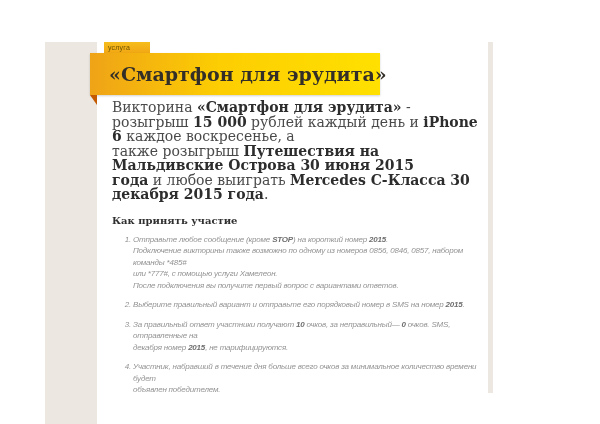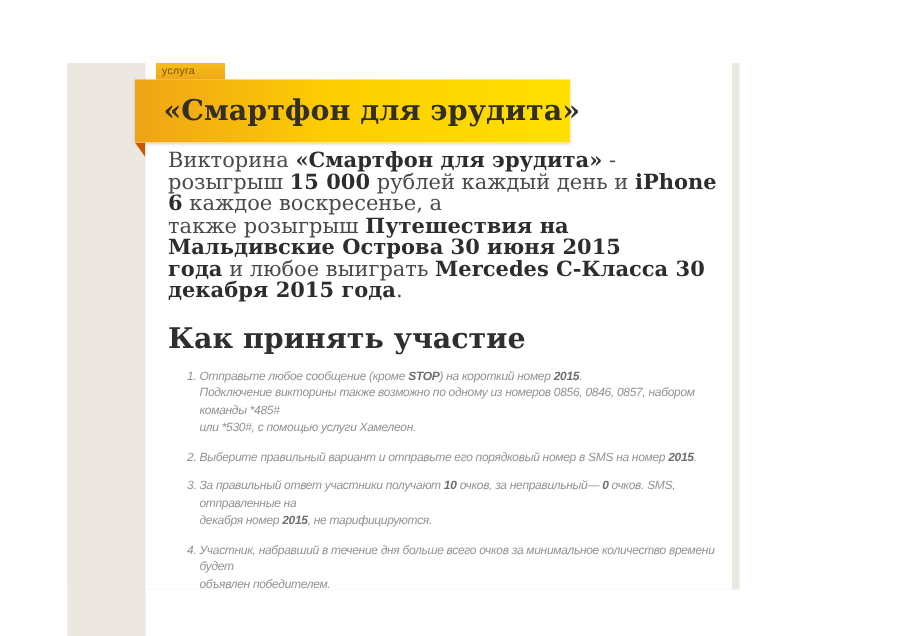--- a/index.html
+++ b/index.html
@@ -32,21 +32,21 @@
   .fold{
     position:absolute;left:90px;top:95px;width:7px;height:10px;background:#c35a00;
     clip-path:polygon(0 0,100% 0,100% 100%);
   }
   
   .intro{
     margin:58px 0 0 0;font-size:14px;line-height:14.5px;color:#4a4a4a;width:372px;
   }
   .intro b{color:#2d2d2d;}
   .h2{
-    margin:13px 0 0 0;font-size:19px;font-weight:bold;color:#2f2f2f;
+    margin:13px 0 0 0;font-size:10px;font-weight:bold;color:#2f2f2f;
     font-family:"DejaVu Serif",serif;
   }
   .grey{
     font-family:"Liberation Sans",sans-serif;font-size:8px;letter-spacing:-0.2px;
     color:#939393;line-height:11.5px;
   }
   .grey b{color:#6e6e6e;}
   ol.steps{margin:8px 0 0 0;padding-left:21px;width:352px;}
   ol.steps li{margin-bottom:8px;font-style:italic;}
   ol.steps li::marker{color:#939393;}
@@ -75,21 +75,22 @@
       <span>также розыгрыш </span><b>Путешествия на Мальдивские Острова 30 июня 2015</b><br>
       <b>года</b><span> и любое выиграть </span><b>Mercedes C-Класса 30 декабря 2015 года</b><span>.</span>
     </p>
 
     <h2 class="h2">Как принять участие</h2>
 
     <ol class="steps grey">
       <li>
         <span>Отправьте любое сообщение (кроме </span><b>STOP</b><span>) на короткий номер </span><b>2015</b><span>.</span><br>
         <span>Подключение викторины также возможно по одному из номеров 0856, 0846, 0857, набором команды *485#</span><br>
-        <span>или *530#, с помощью услуги Хамелеон.</span><br>
+        <span>или *777#, с помощью услуги Хамелеон.</span><br>
+        <span>После подключения вы получите первый вопрос с вариантами ответов.</span>
       </li>
       <li>
         <span>Выберите правильный вариант и отправьте его порядковый номер в SMS на номер </span><b>2015</b><span>.</span>
       </li>
       <li>
         <span>За правильный ответ участники получают </span><b>10</b><span> очков, за неправильный— </span><b>0</b><span> очков. SMS, отправленные на</span><br>
         <span>декабря номер </span><b>2015</b><span>, не тарифицируются.</span>
       </li>
       <li>
         <span>Участник, набравший в течение дня больше всего очков за минимальное количество времени будет</span><br>

